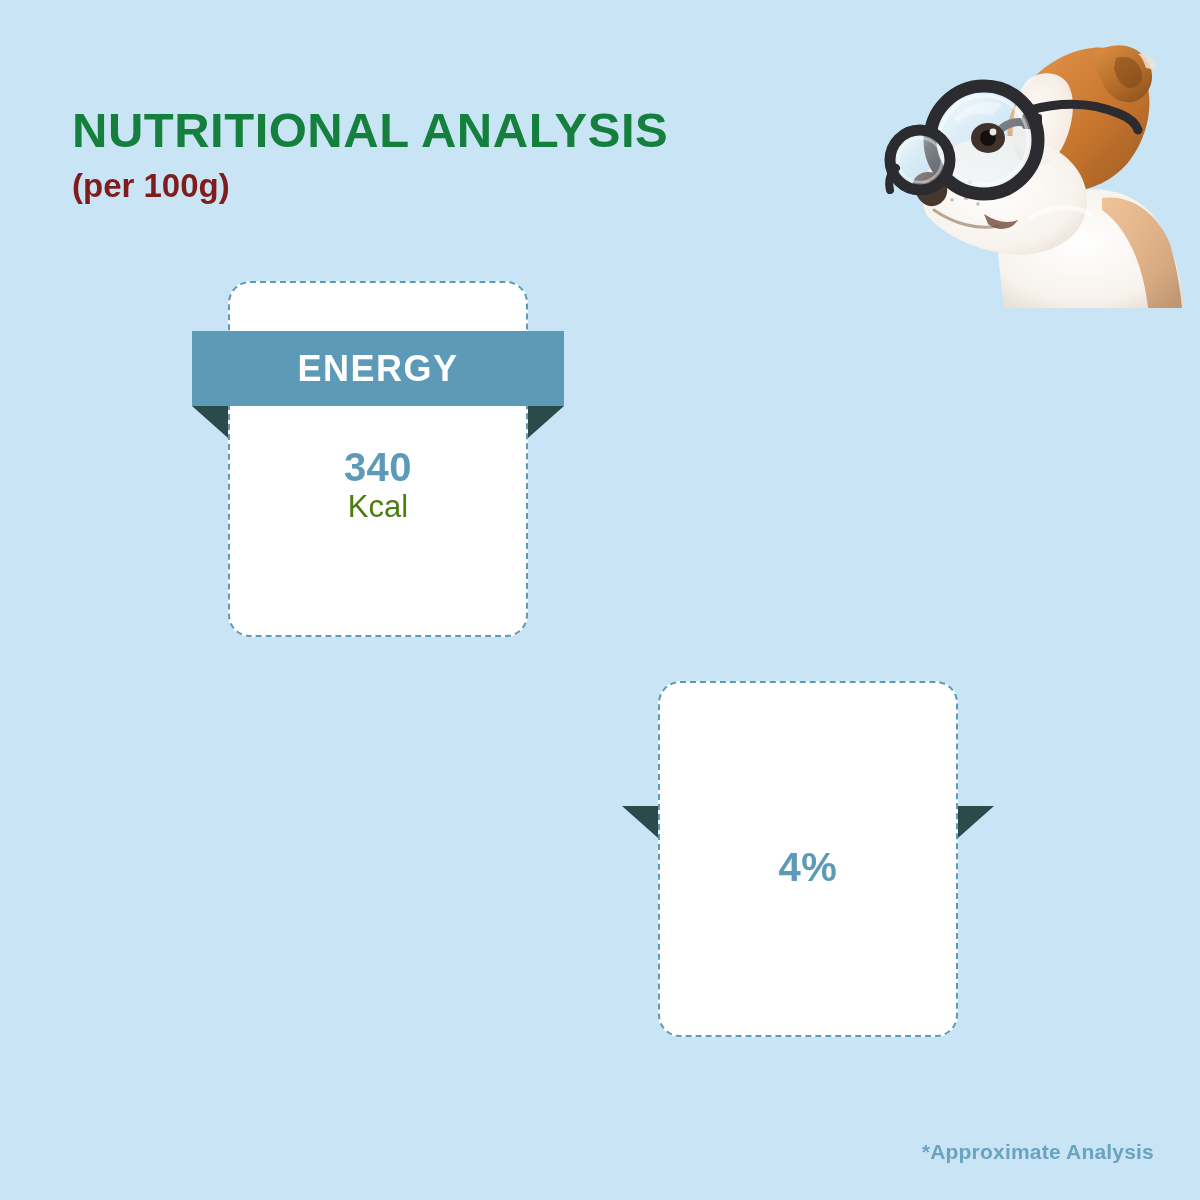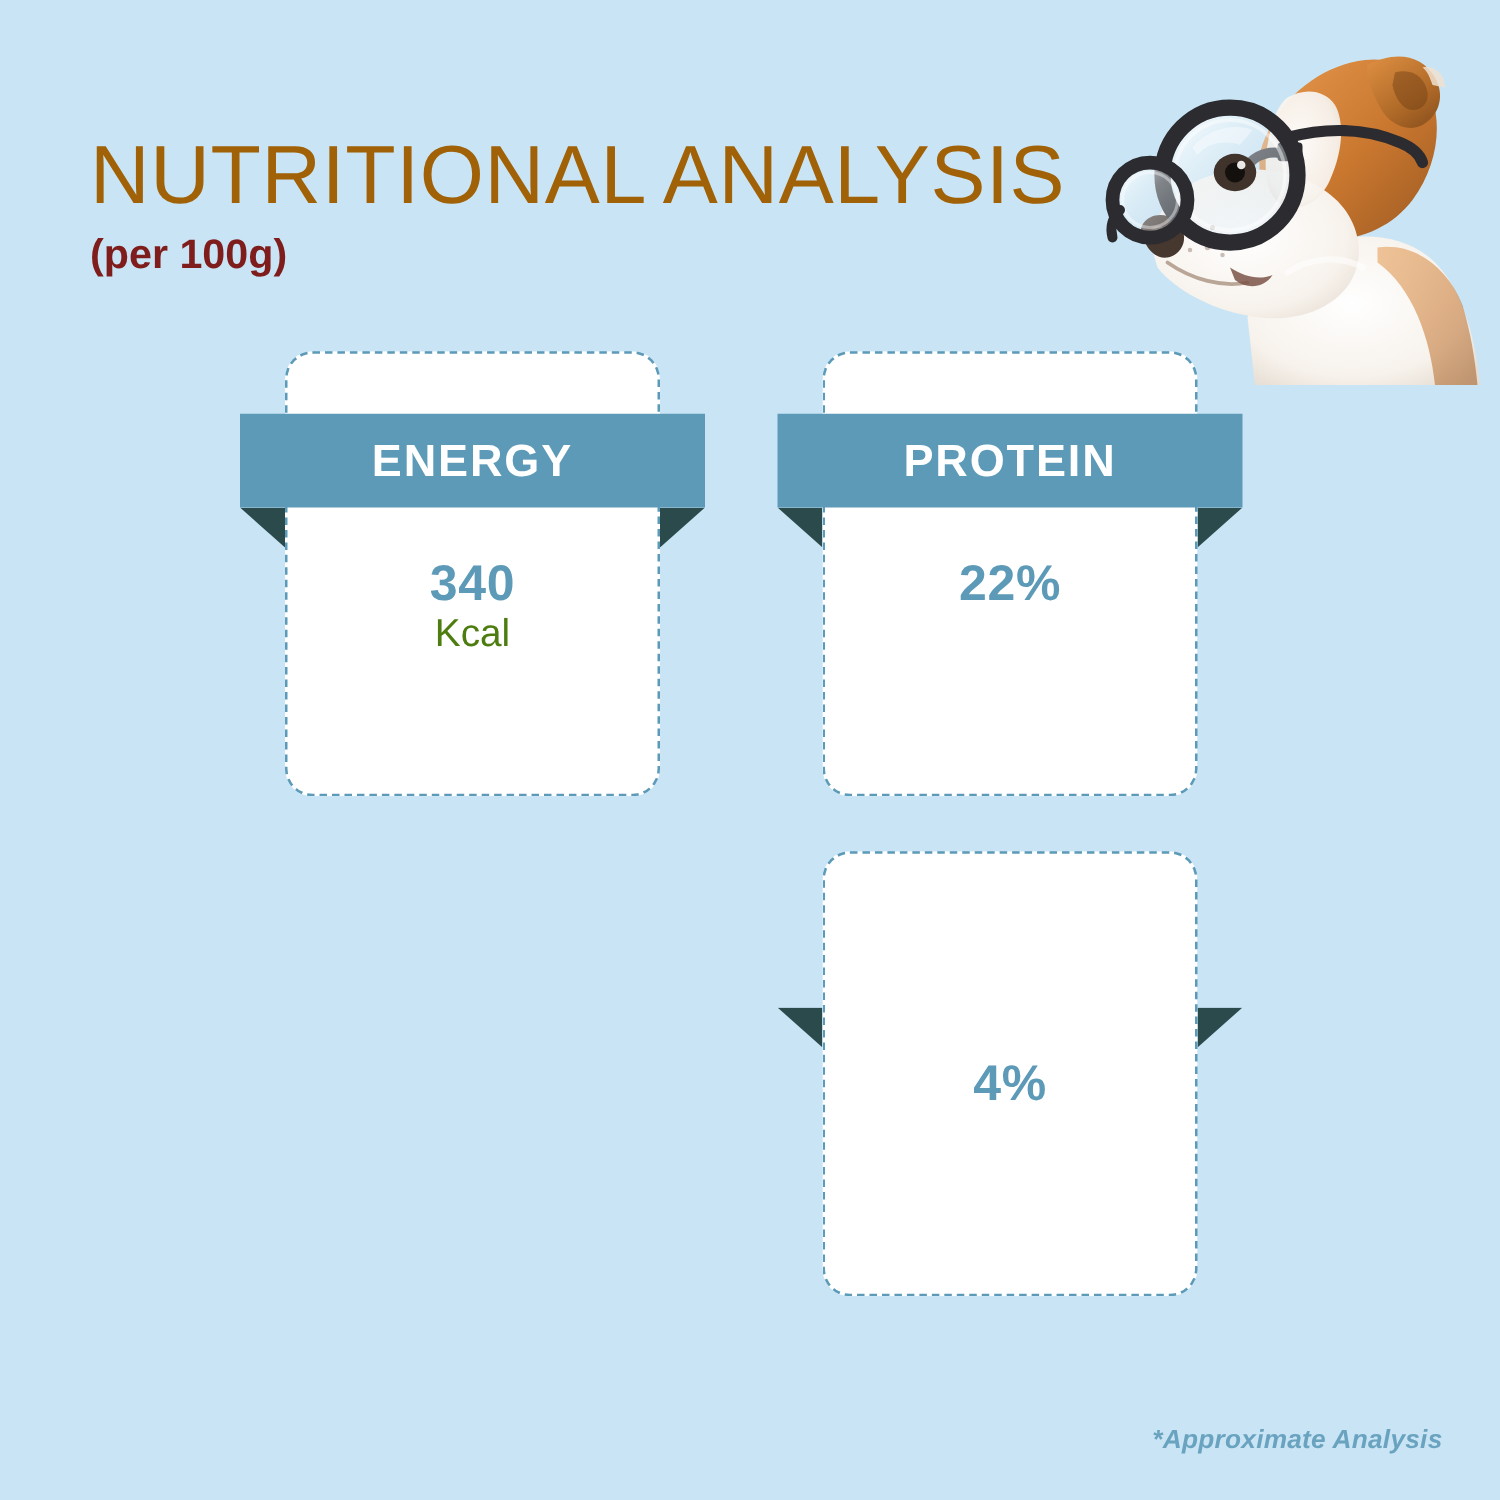--- a/index.html
+++ b/index.html
@@ -16,23 +16,23 @@
   }
 
   
   #header {
     position: absolute;
     left: 72px;
     top: 106px;
     width: 760px;
   }
   #page-title {
-    font-size: 66px;
-    font-weight: normal;
-    color: #a16207;
+    font-size: 49px;
+    font-weight: bold;
+    color: #15803d;
     letter-spacing: 0.5px;
     line-height: 1.0;
     margin: 0;
     white-space: nowrap;
   }
   #page-subtitle {
     font-size: 33px;
     font-weight: bold;
     color: #7f1d1d;
     line-height: 1.0;
@@ -139,21 +139,20 @@
   }
   .card-unit:empty { display: none; }
 
   
   #footnote {
     position: absolute;
     right: 46px;
     bottom: 36px;
     font-size: 21px;
     font-weight: bold;
-    font-style: italic;
     color: #6aa3bf;
     letter-spacing: 0.2px;
     text-align: center;
   }
 
   
   #dog-photo {
     position: absolute;
     right: 0px;
     top: 18px;
@@ -284,32 +283,20 @@
     <div class="fold fold-right"></div>
     <div class="ribbon">
       <span class="ribbon-label">ENERGY</span>
     </div>
     <div class="card-body">
       <span class="card-value">340</span>
       <span class="card-unit">Kcal</span>
     </div>
   </div>
 
-  <div class="card-slot pos-1">
-    <div class="card-panel"></div>
-    <div class="fold fold-left"></div>
-    <div class="fold fold-right"></div>
-    <div class="ribbon">
-      <span class="ribbon-label">PROTEIN</span>
-    </div>
-    <div class="card-body">
-      <span class="card-value">22%</span>
-
-    </div>
-  </div>
 
 
   <div class="card-slot pos-3">
     <div class="card-panel"></div>
     <div class="fold fold-left"></div>
     <div class="fold fold-right"></div>
     <div class="card-body">
       <span class="card-value">4%</span>
 
     </div>

